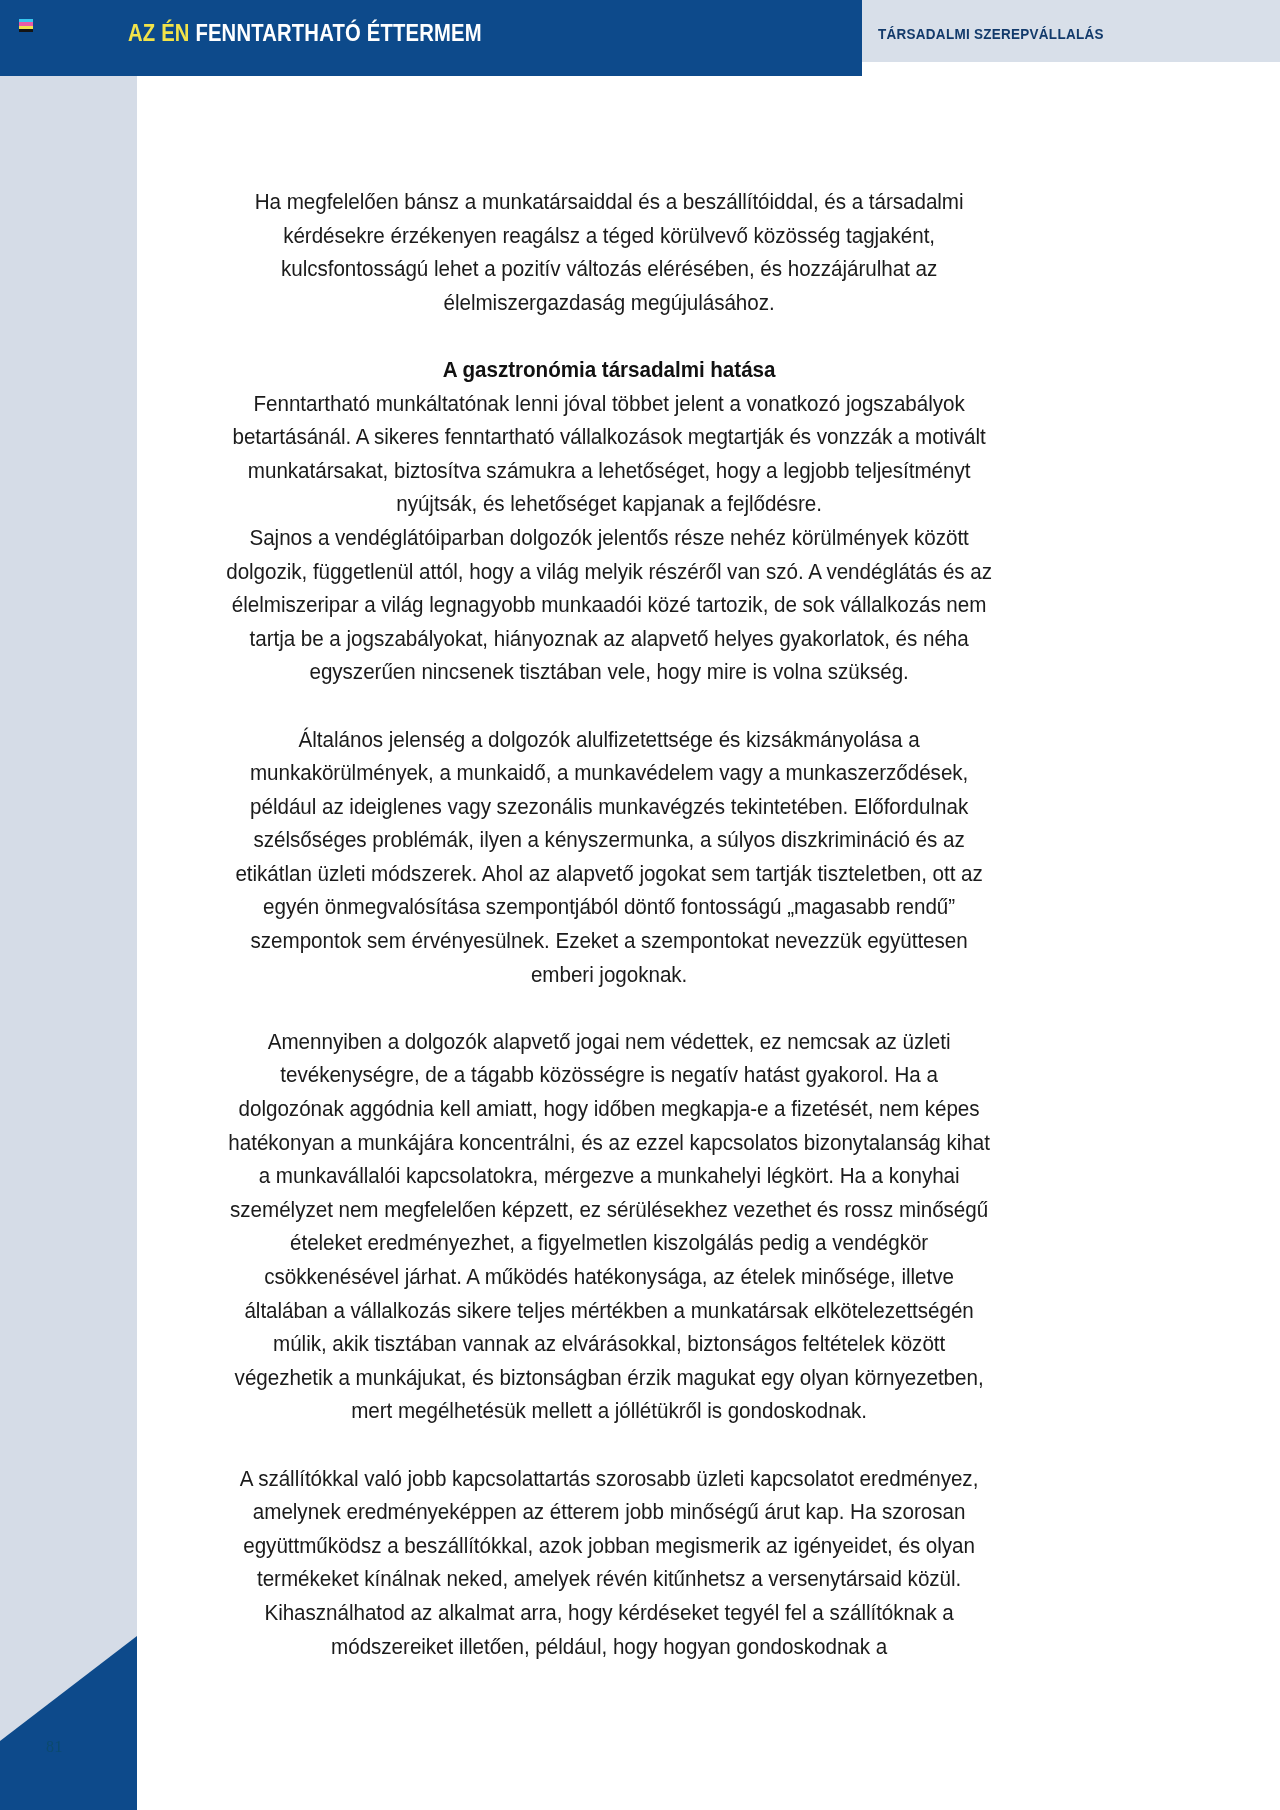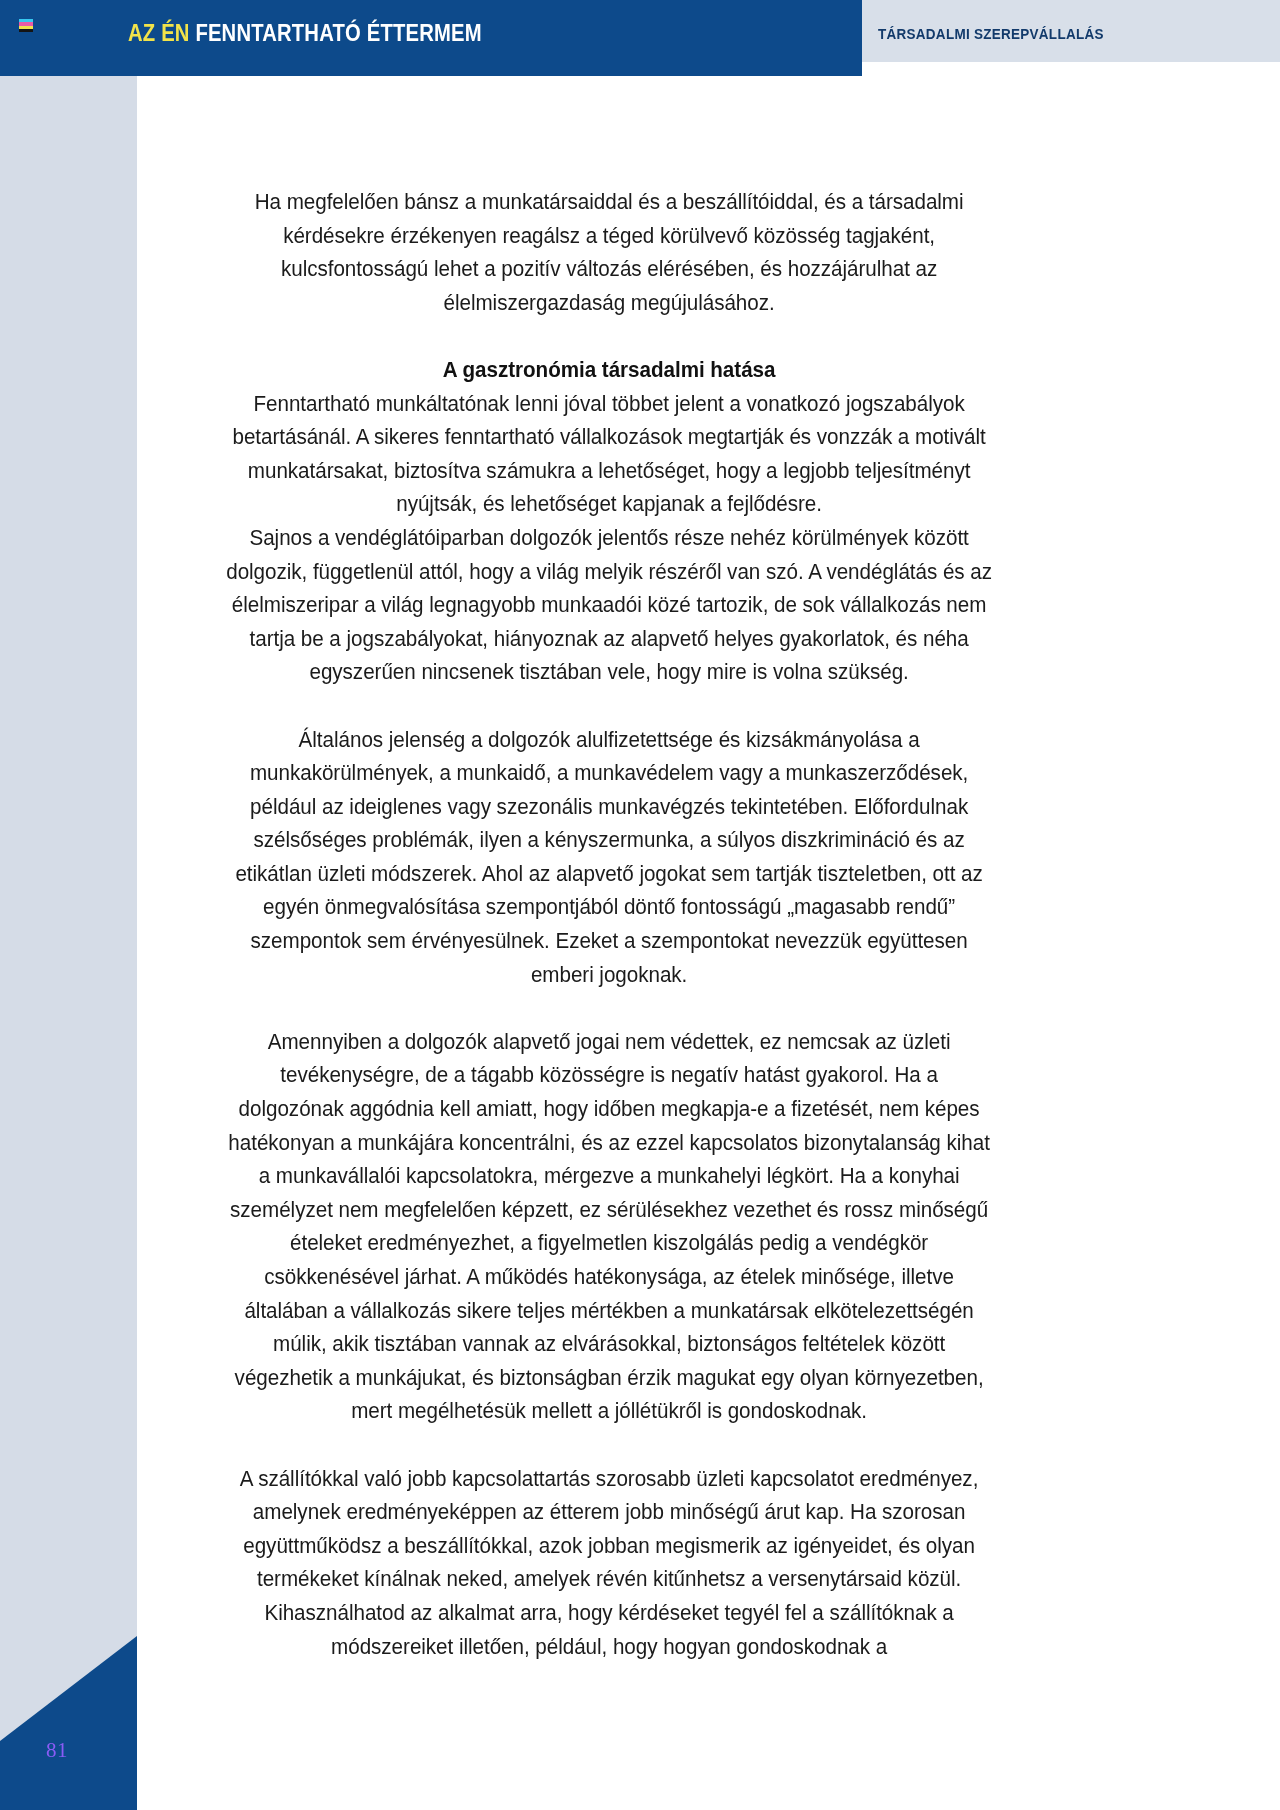--- a/index.html
+++ b/index.html
@@ -97,22 +97,22 @@
     left: 0; top: 1560px;
     width: 137px;
     height: 250px;
     background: #0d4a8b;
     clip-path: polygon(0 100%, 0 42%, 100% 0, 100% 100%);
   }
   .page-number {
     position: absolute;
     left: 46px; top: 1738px;
     font-family: "Liberation Serif", "DejaVu Serif", serif;
-    font-size: 21px;
-    color: #8b5cf6;
+    font-size: 16px;
+    color: #0c4a6e;
     letter-spacing: 0.5px;
   }
 
   
   .content {
     position: absolute;
     left: 226px; top: 186px;
     width: 766px;
     text-align: center;
   }

